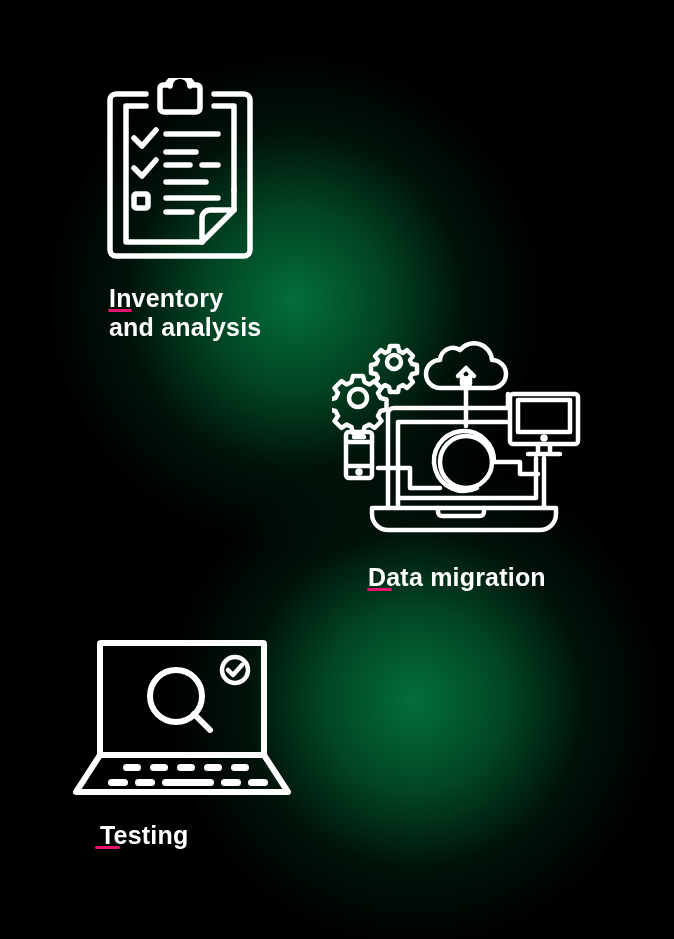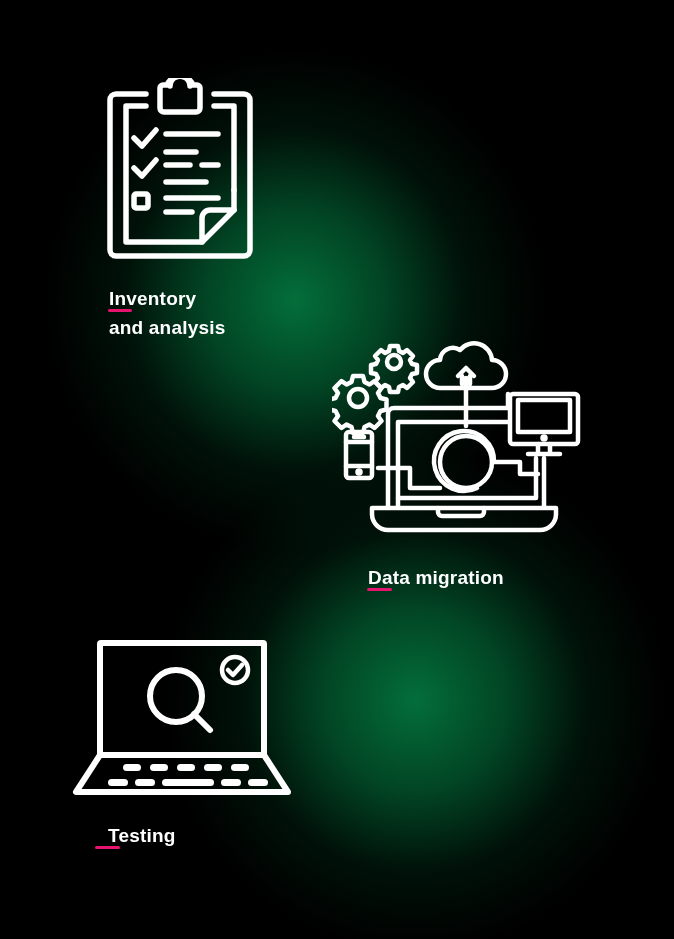--- a/index.html
+++ b/index.html
@@ -17,21 +17,21 @@
       background:
         radial-gradient(circle at 295px 300px, rgba(3,110,58,1) 0px, rgba(2,80,42,0.85) 90px, rgba(1,40,20,0.45) 170px, rgba(0,0,0,0) 250px),
         radial-gradient(circle at 415px 700px, rgba(3,110,58,1) 0px, rgba(2,82,43,0.85) 90px, rgba(1,40,20,0.45) 170px, rgba(0,0,0,0) 250px),
         #000;
     }
     .step { position: absolute; }
     .icon { position: absolute; display: block; }
     .label {
       position: absolute;
       color: #ffffff;
-      font-size: 19px;
+      font-size: 25px;
       font-weight: bold;
       line-height: 29px;
       letter-spacing: 0.2px;
       white-space: nowrap;
     }
     .label .line { display: block; }
     .accent {
       position: absolute;
       height: 3px;
       border-radius: 2px;
@@ -146,19 +146,19 @@
         <rect x="159" y="126" width="18" height="7" rx="3.5"></rect>
 
         <rect x="36" y="141" width="20" height="7" rx="3.5"></rect>
         <rect x="63" y="141" width="20" height="7" rx="3.5"></rect>
         <rect x="90" y="141" width="52" height="7" rx="3.5"></rect>
         <rect x="149" y="141" width="20" height="7" rx="3.5"></rect>
         <rect x="176" y="141" width="20" height="7" rx="3.5"></rect>
       </g>
     </svg>
 
-    <div class="label" style="left:108px; top:821px;">
+    <div class="label" style="left:100px; top:821px;">
       <span class="line">Testing</span>
     </div>
     <div class="accent" style="left:95px; top:846px; width:25px; background:#e6136f;"></div>
   </div>
 
 </div>
 
 </body></html>

